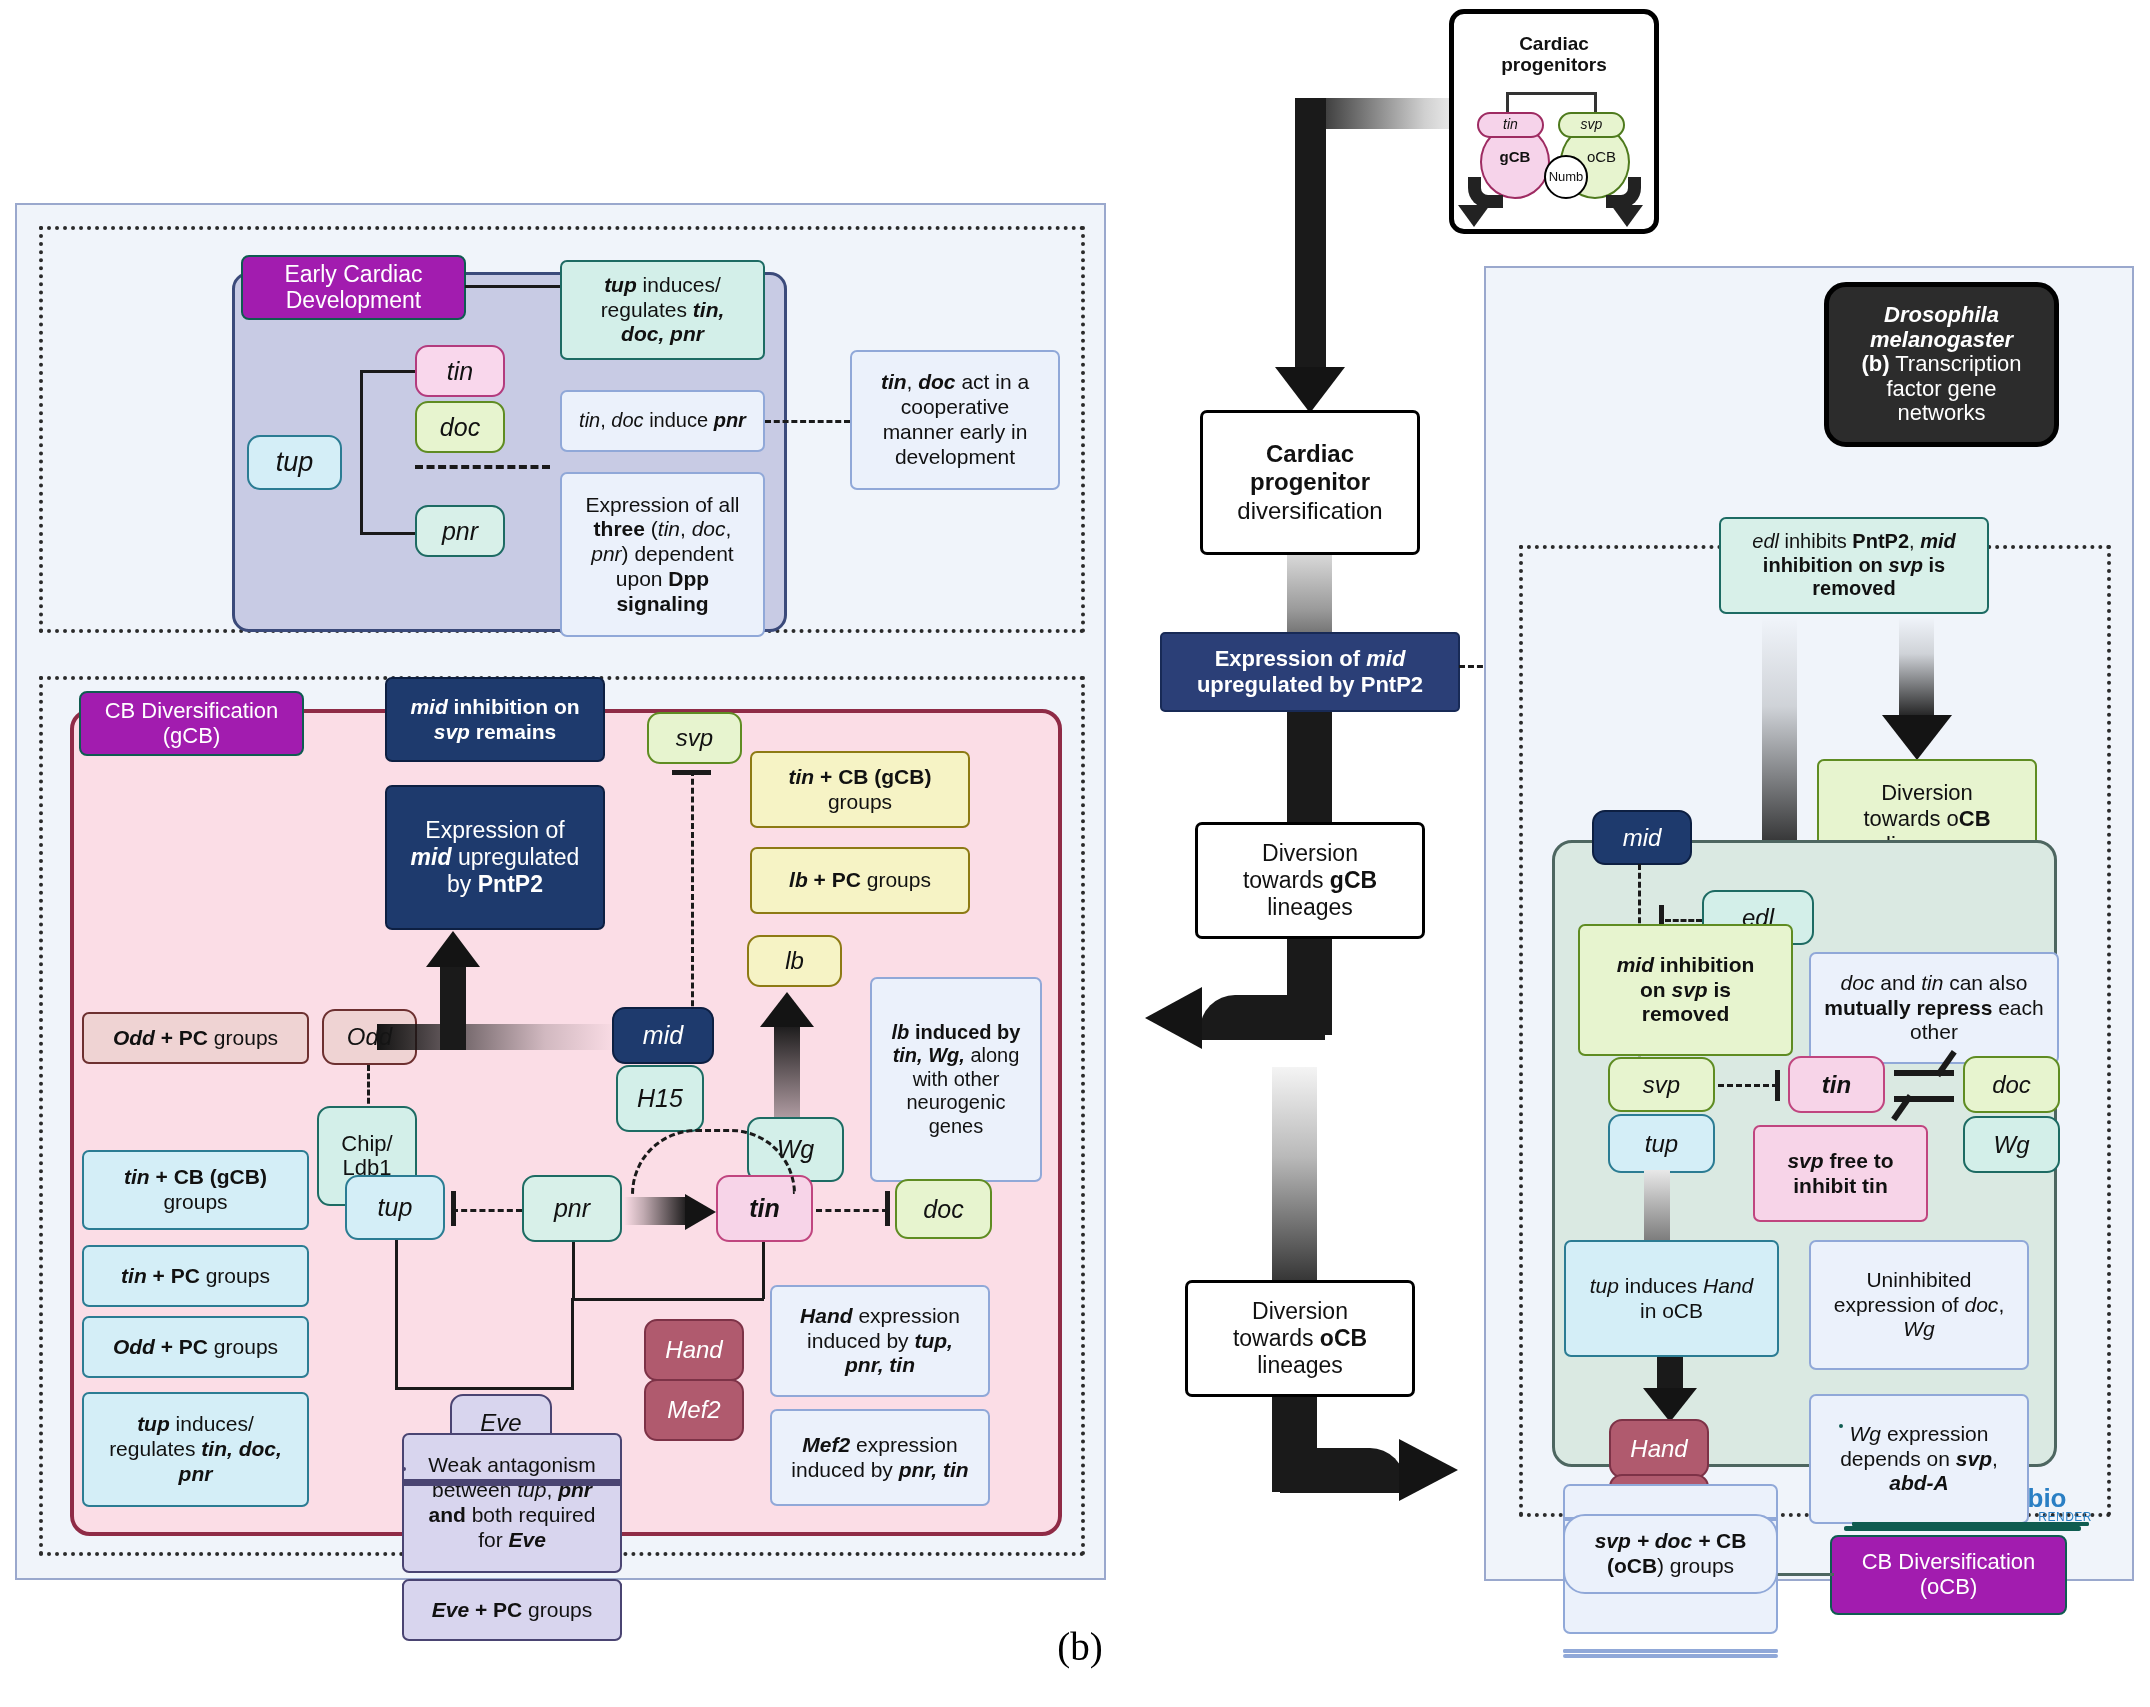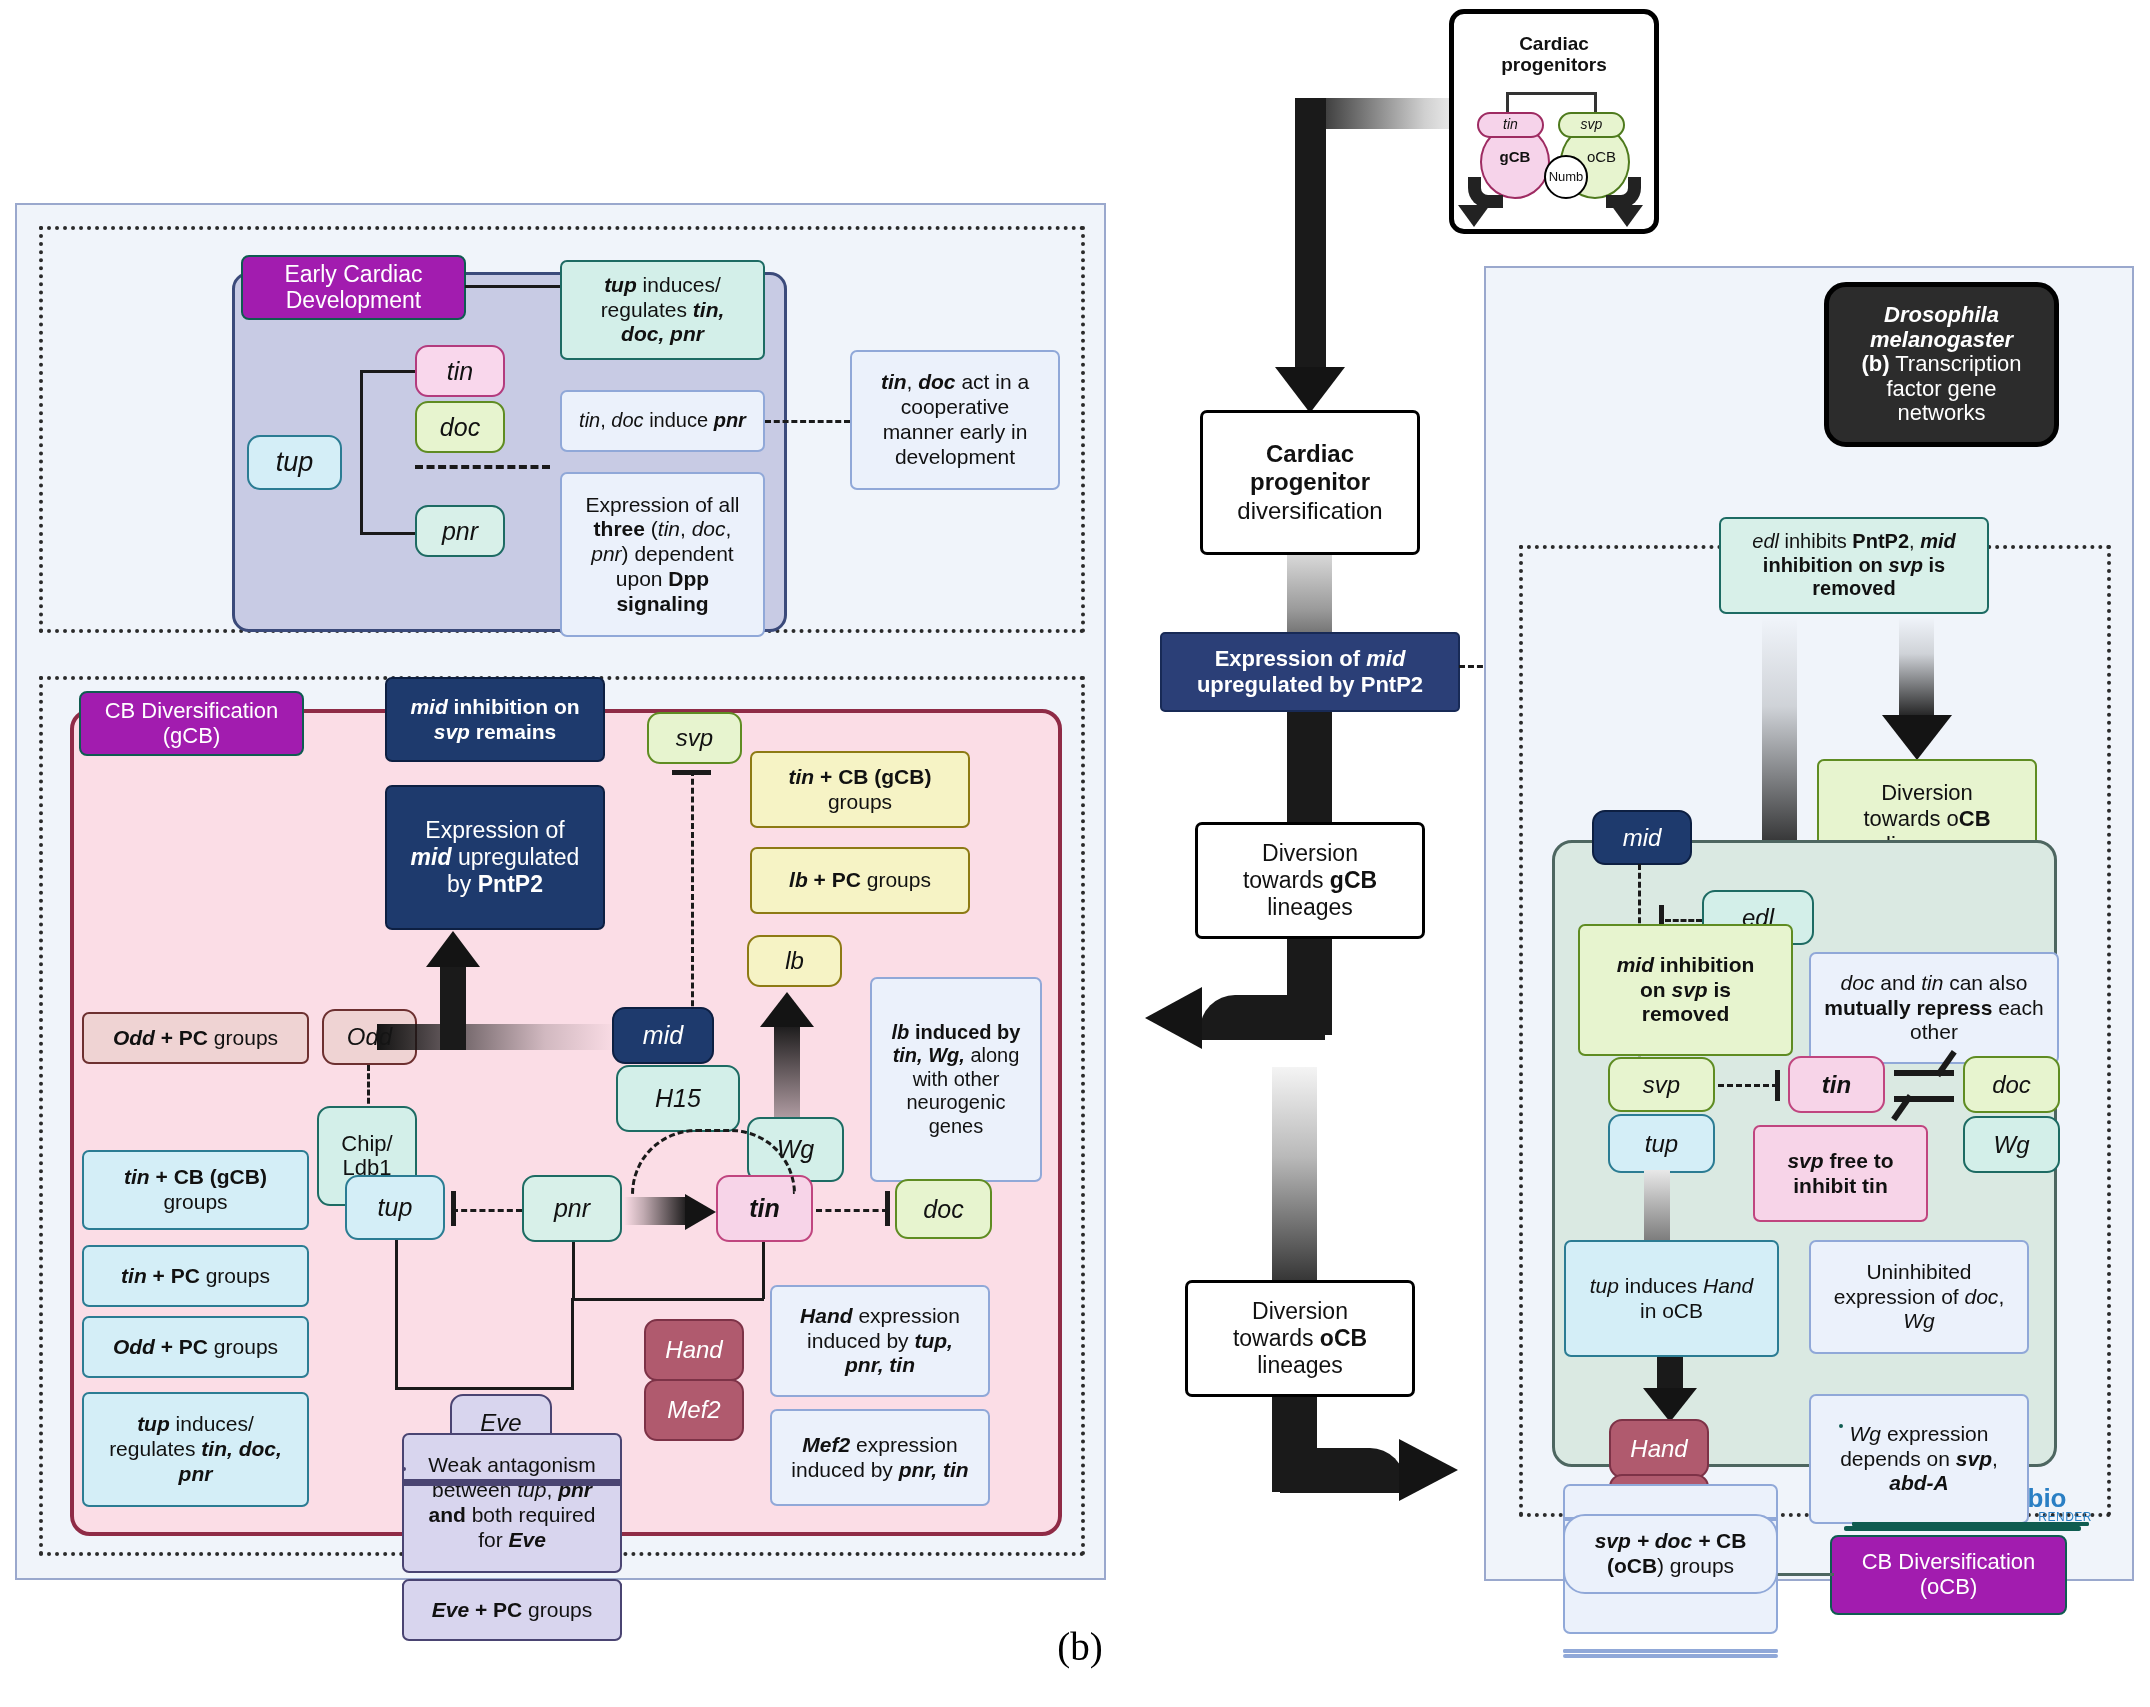--- a/index.html
+++ b/index.html
@@ -157,21 +157,21 @@
 </div>
 
 <div class="abs pill t-ltblue" style="left:345px;top:1175px;width:100px;height:65px;font-size:25px;">
   <i>tup</i>
 </div>
 
 <div class="abs pill t-navy" style="left:612px;top:1007px;width:102px;height:57px;font-size:25px;">
   <i>mid</i>
 </div>
 
-<div class="abs pill t-teal" style="left:616px;top:1065px;width:124px;height:67px;font-size:25px;">
+<div class="abs pill t-teal" style="left:616px;top:1065px;width:88px;height:67px;font-size:25px;">
   <i>H15</i>
 </div>
 
 <div class="abs pill t-teal" style="left:747px;top:1117px;width:97px;height:65px;font-size:25px;">
   <i>Wg</i>
 </div>
 
 <div class="abs garrow" style="left:377px;top:1024px;width:240px;height:26px;
             background:linear-gradient(to left,rgba(20,20,20,0) 0%,rgba(20,20,20,.18) 30%,#141414 100%);"></div>
 <div class="abs ln" style="left:440px;top:965px;width:26px;height:85px;"></div>
@@ -418,21 +418,21 @@
   <div><span class="ib">svp</span> <b>free to</b><br><b>inhibit tin</b></div>
 </div>
 
 <div class="abs" style="left:1644px;top:1170px;width:26px;height:72px;
             background:linear-gradient(to bottom,#e8e8e8 0%,#b0b0b0 50%,#7a7a7a 100%);"></div>
 
 <div class="abs box t-ltblue" style="left:1564px;top:1240px;width:215px;height:117px;font-size:21px;padding:4px;">
   <div><i>tup</i> induces <i>Hand</i><br>in oCB</div>
 </div>
 
-<div class="abs box t-info" style="left:1809px;top:1240px;width:220px;height:114px;font-size:21px;padding:4px;">
+<div class="abs box t-info" style="left:1809px;top:1240px;width:220px;height:130px;font-size:21px;padding:4px;">
   <div>Uninhibited<br>expression of <i>doc</i>,<br><i>Wg</i></div>
 </div>
 
 <div class="abs ln" style="left:1657px;top:1357px;width:26px;height:37px;"></div>
 <div class="abs" style="left:1643px;top:1388px;width:0;height:0;border-left:27px solid transparent;border-right:27px solid transparent;border-top:34px solid #141414;"></div>
 
 <div class="abs pill t-maroon" style="left:1609px;top:1419px;width:100px;height:59px;font-size:24px;">
   <i>Hand</i>
 </div>
 <div class="abs pill t-maroon" style="left:1609px;top:1474px;width:100px;height:59px;font-size:24px;">

